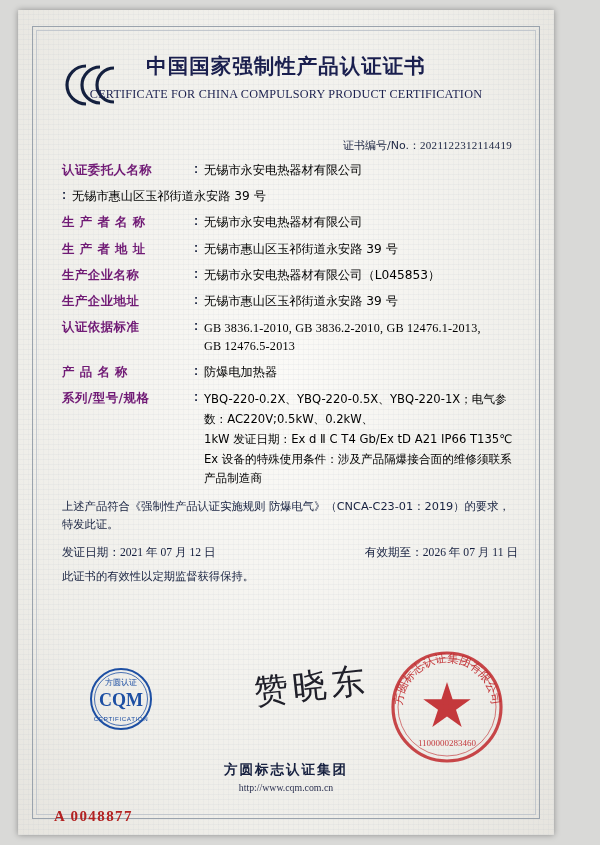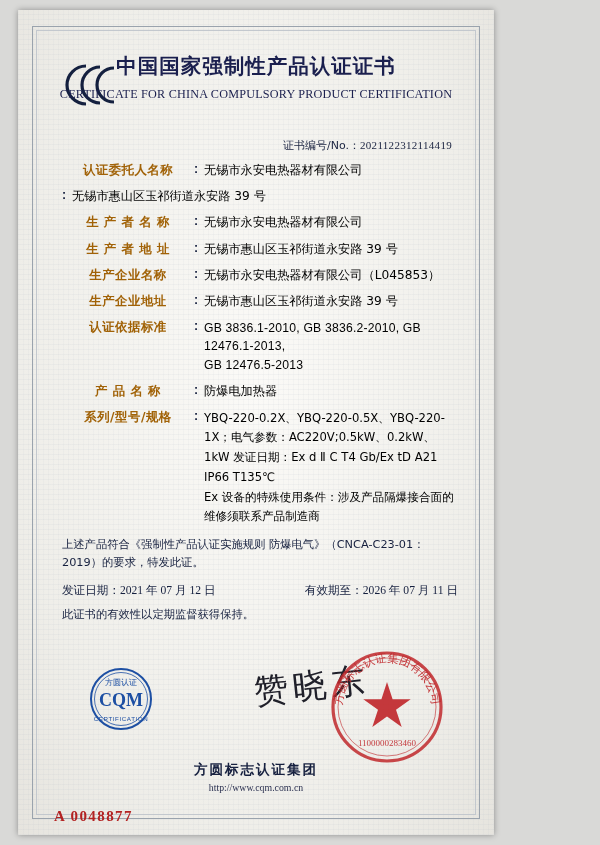--- a/index.html
+++ b/index.html
@@ -16,21 +16,21 @@
   .page {
     position: relative;
     width: 600px;
     height: 845px;
     background: #d9d9d7;
   }
   .cert {
     position: absolute;
     left: 18px;
     top: 10px;
-    width: 476px;
+    width: 536px;
     height: 825px;
     background: #f4f2ee;
     box-shadow: 0 0 6px rgba(0,0,0,0.35);
     overflow: hidden;
   }
   
   .cert:before {
     content: "";
     position: absolute;
     inset: 0;
@@ -120,41 +120,40 @@
     display: flex;
     align-items: flex-start;
     margin-bottom: 8.5px;
   }
   .label {
     width: 132px;
     flex: 0 0 132px;
     font-family: "DejaVu Sans", sans-serif;
     font-size: 12.4px;
     font-weight: bold;
-    color: #a16207;
+    color: #701a75;
     letter-spacing: 0.5px;
     white-space: nowrap;
-    text-align: center;
   }
   .colon {
     width: 10px;
     flex: 0 0 10px;
     font-size: 12.4px;
     font-weight: bold;
     color: #16203f;
   }
   .value {
     flex: 1 1 auto;
     font-family: "DejaVu Sans", sans-serif;
     font-size: 12.2px;
     color: #000000;
     line-height: 1.45;
   }
   .value.mono {
-    font-family: Liberation Sans, sans-serif;
+    font-family: Liberation Serif, serif;
     letter-spacing: 0.2px;
   }
   .row.tall .value { line-height: 1.5; }
 
   
   .spec-block .value { font-size: 11.6px; line-height: 1.7; }
 
   .statement {
     margin-top: 9px;
     font-family: "DejaVu Sans", sans-serif;

